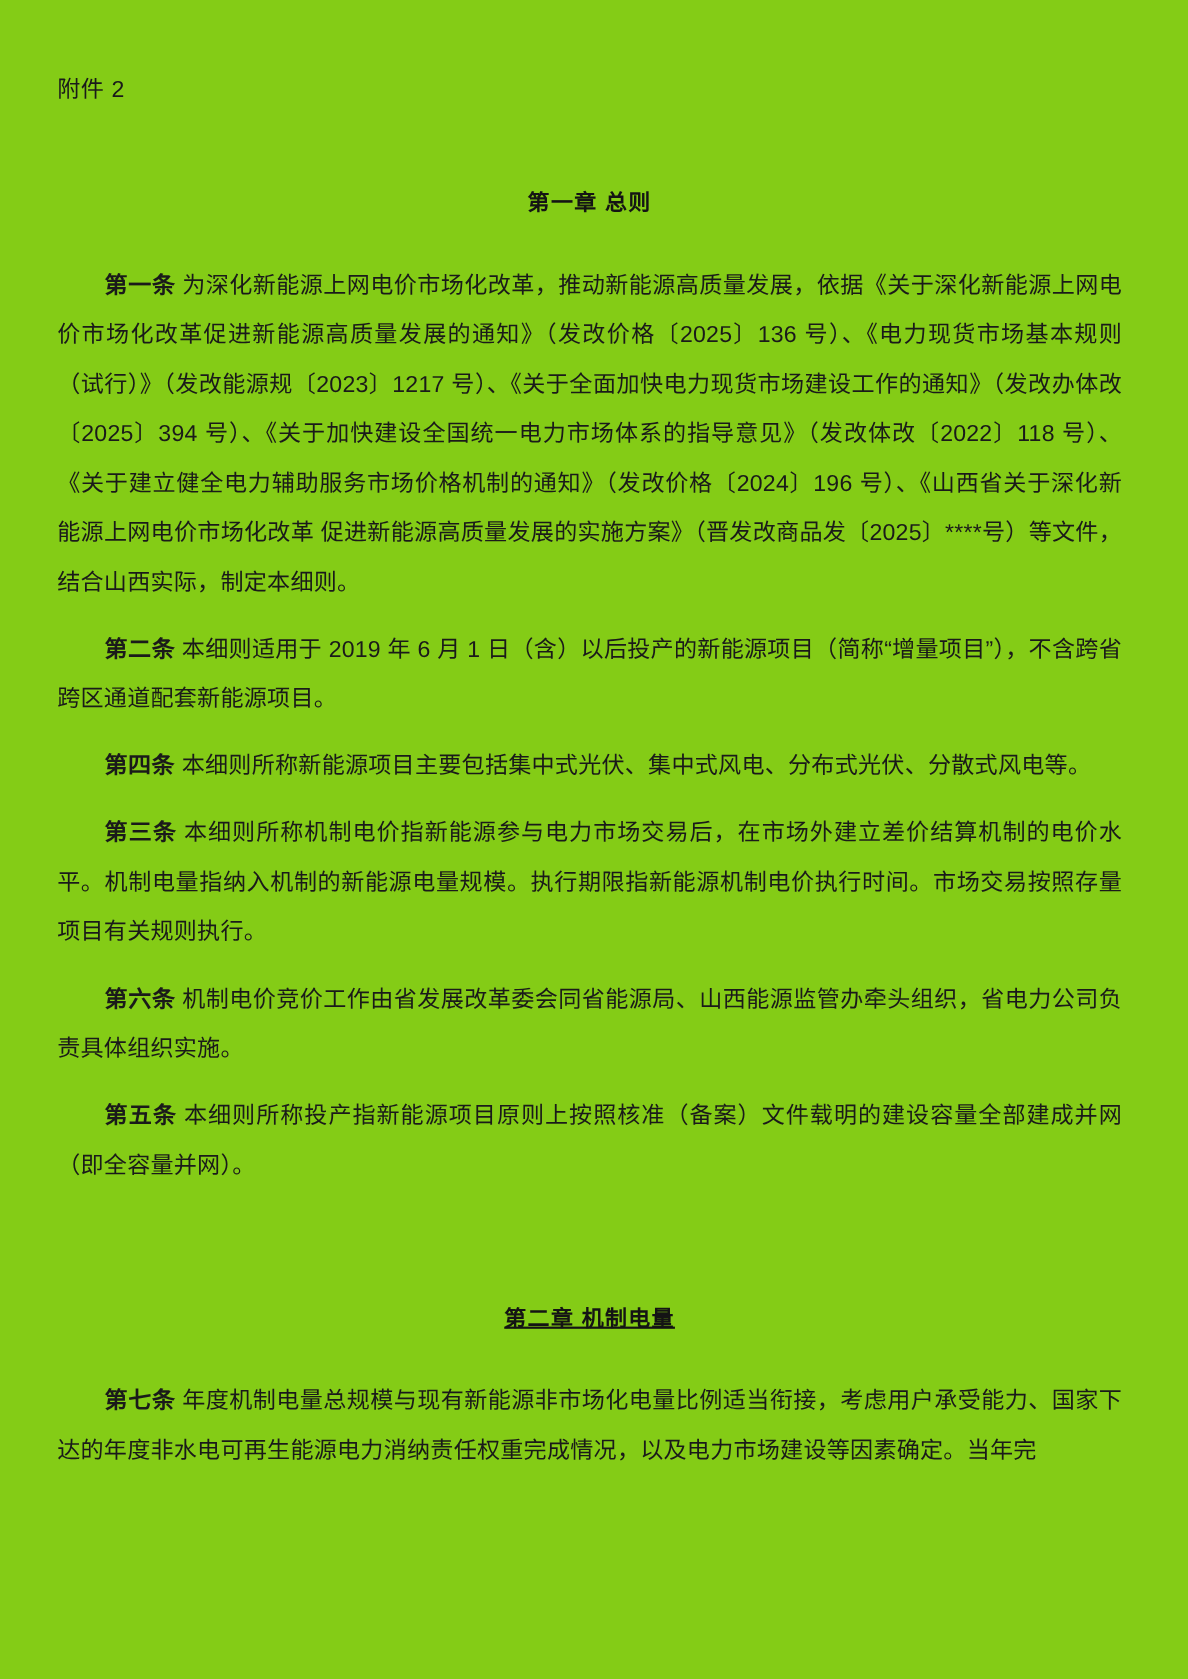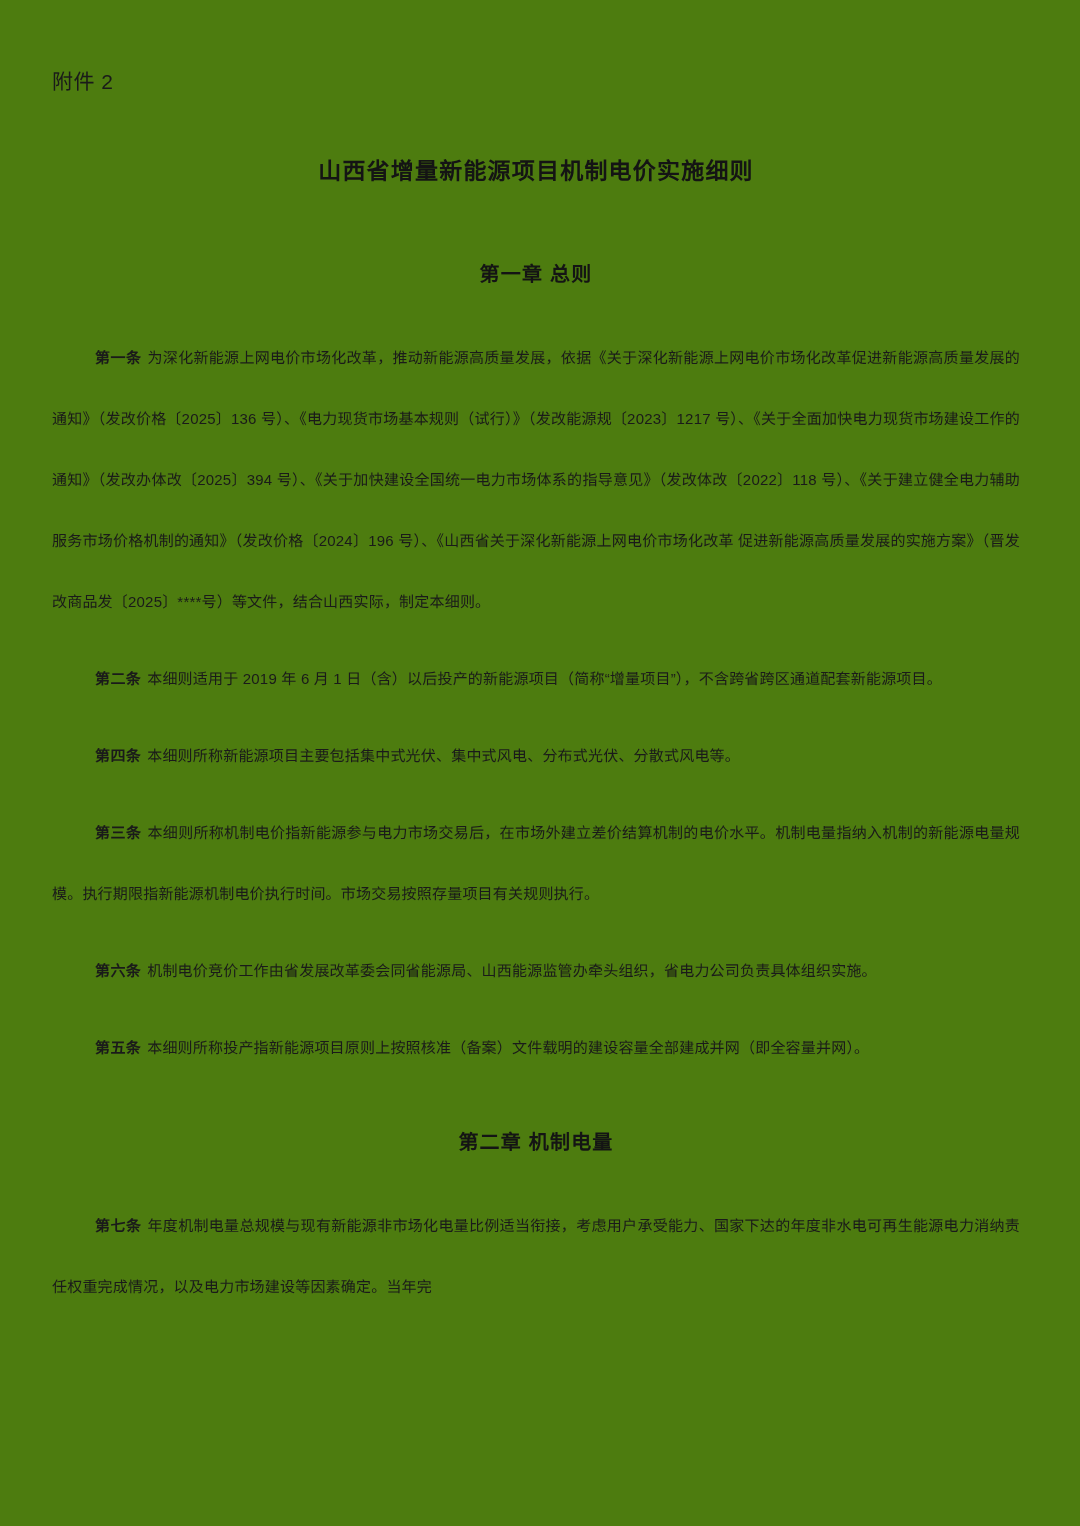--- a/index.html
+++ b/index.html
@@ -10,21 +10,21 @@
   }
   body {
     font-family: "Liberation Sans", "DejaVu Sans", sans-serif;
     color: #1a1a1a;
   }
   .page {
     position: relative;
     width: 1080px;
     height: 1526px;
     margin: 0 auto;
-    background: #4d7c0f;
+    background: #84cc16;
     overflow: hidden;
     box-sizing: border-box;
   }
   .content {
     position: absolute;
     left: 52px;
     top: 0;
     width: 968px;
   }
   .attachment-label {
@@ -46,26 +46,27 @@
     text-align: center;
     font-size: 20px;
     font-weight: 600;
     letter-spacing: 1.2px;
     color: #141414;
   }
   .chapter-one {
     margin-top: 72px;
   }
   .chapter-two {
-    margin-top: 48px;
+    margin-top: 100px;
+    text-decoration: underline;
   }
   .article {
     margin-top: 16px;
-    font-size: 15px;
-    line-height: 61px;
+    font-size: 21px;
+    line-height: 45px;
     text-align: justify;
     text-justify: inter-ideograph;
     text-indent: 43px;
     letter-spacing: 0.2px;
     color: #1a1a1a;
     word-break: break-all;
   }
   .article:first-of-type {
     margin-top: 0;
   }
@@ -79,21 +80,20 @@
   }
 </style>
 </head>
 <body>
 
 <div class="page">
   <div class="content">
 
     <div class="attachment-label">附件 2</div>
 
-    <div class="doc-title">山西省增量新能源项目机制电价实施细则</div>
 
     <div class="chapter-heading chapter-one">第一章  总则</div>
 
     <div class="article body-first">
       <span class="art-label">第一条</span><span>为深化新能源上网电价市场化改革，推动新能源高质量发展，依据《关于深化新能源上网电价市场化改革促进新能源高质量发展的通知》（发改价格〔2025〕136 号）、《电力现货市场基本规则（试行）》（发改能源规〔2023〕1217 号）、《关于全面加快电力现货市场建设工作的通知》（发改办体改〔2025〕394 号）、《关于加快建设全国统一电力市场体系的指导意见》（发改体改〔2022〕118 号）、《关于建立健全电力辅助服务市场价格机制的通知》（发改价格〔2024〕196 号）、《山西省关于深化新能源上网电价市场化改革  促进新能源高质量发展的实施方案》（晋发改商品发〔2025〕****号）等文件，结合山西实际，制定本细则。</span>
     </div>
 
     <div class="article">
       <span class="art-label">第二条</span><span>本细则适用于 2019 年 6 月 1 日（含）以后投产的新能源项目（简称“增量项目”），不含跨省跨区通道配套新能源项目。</span>
     </div>

